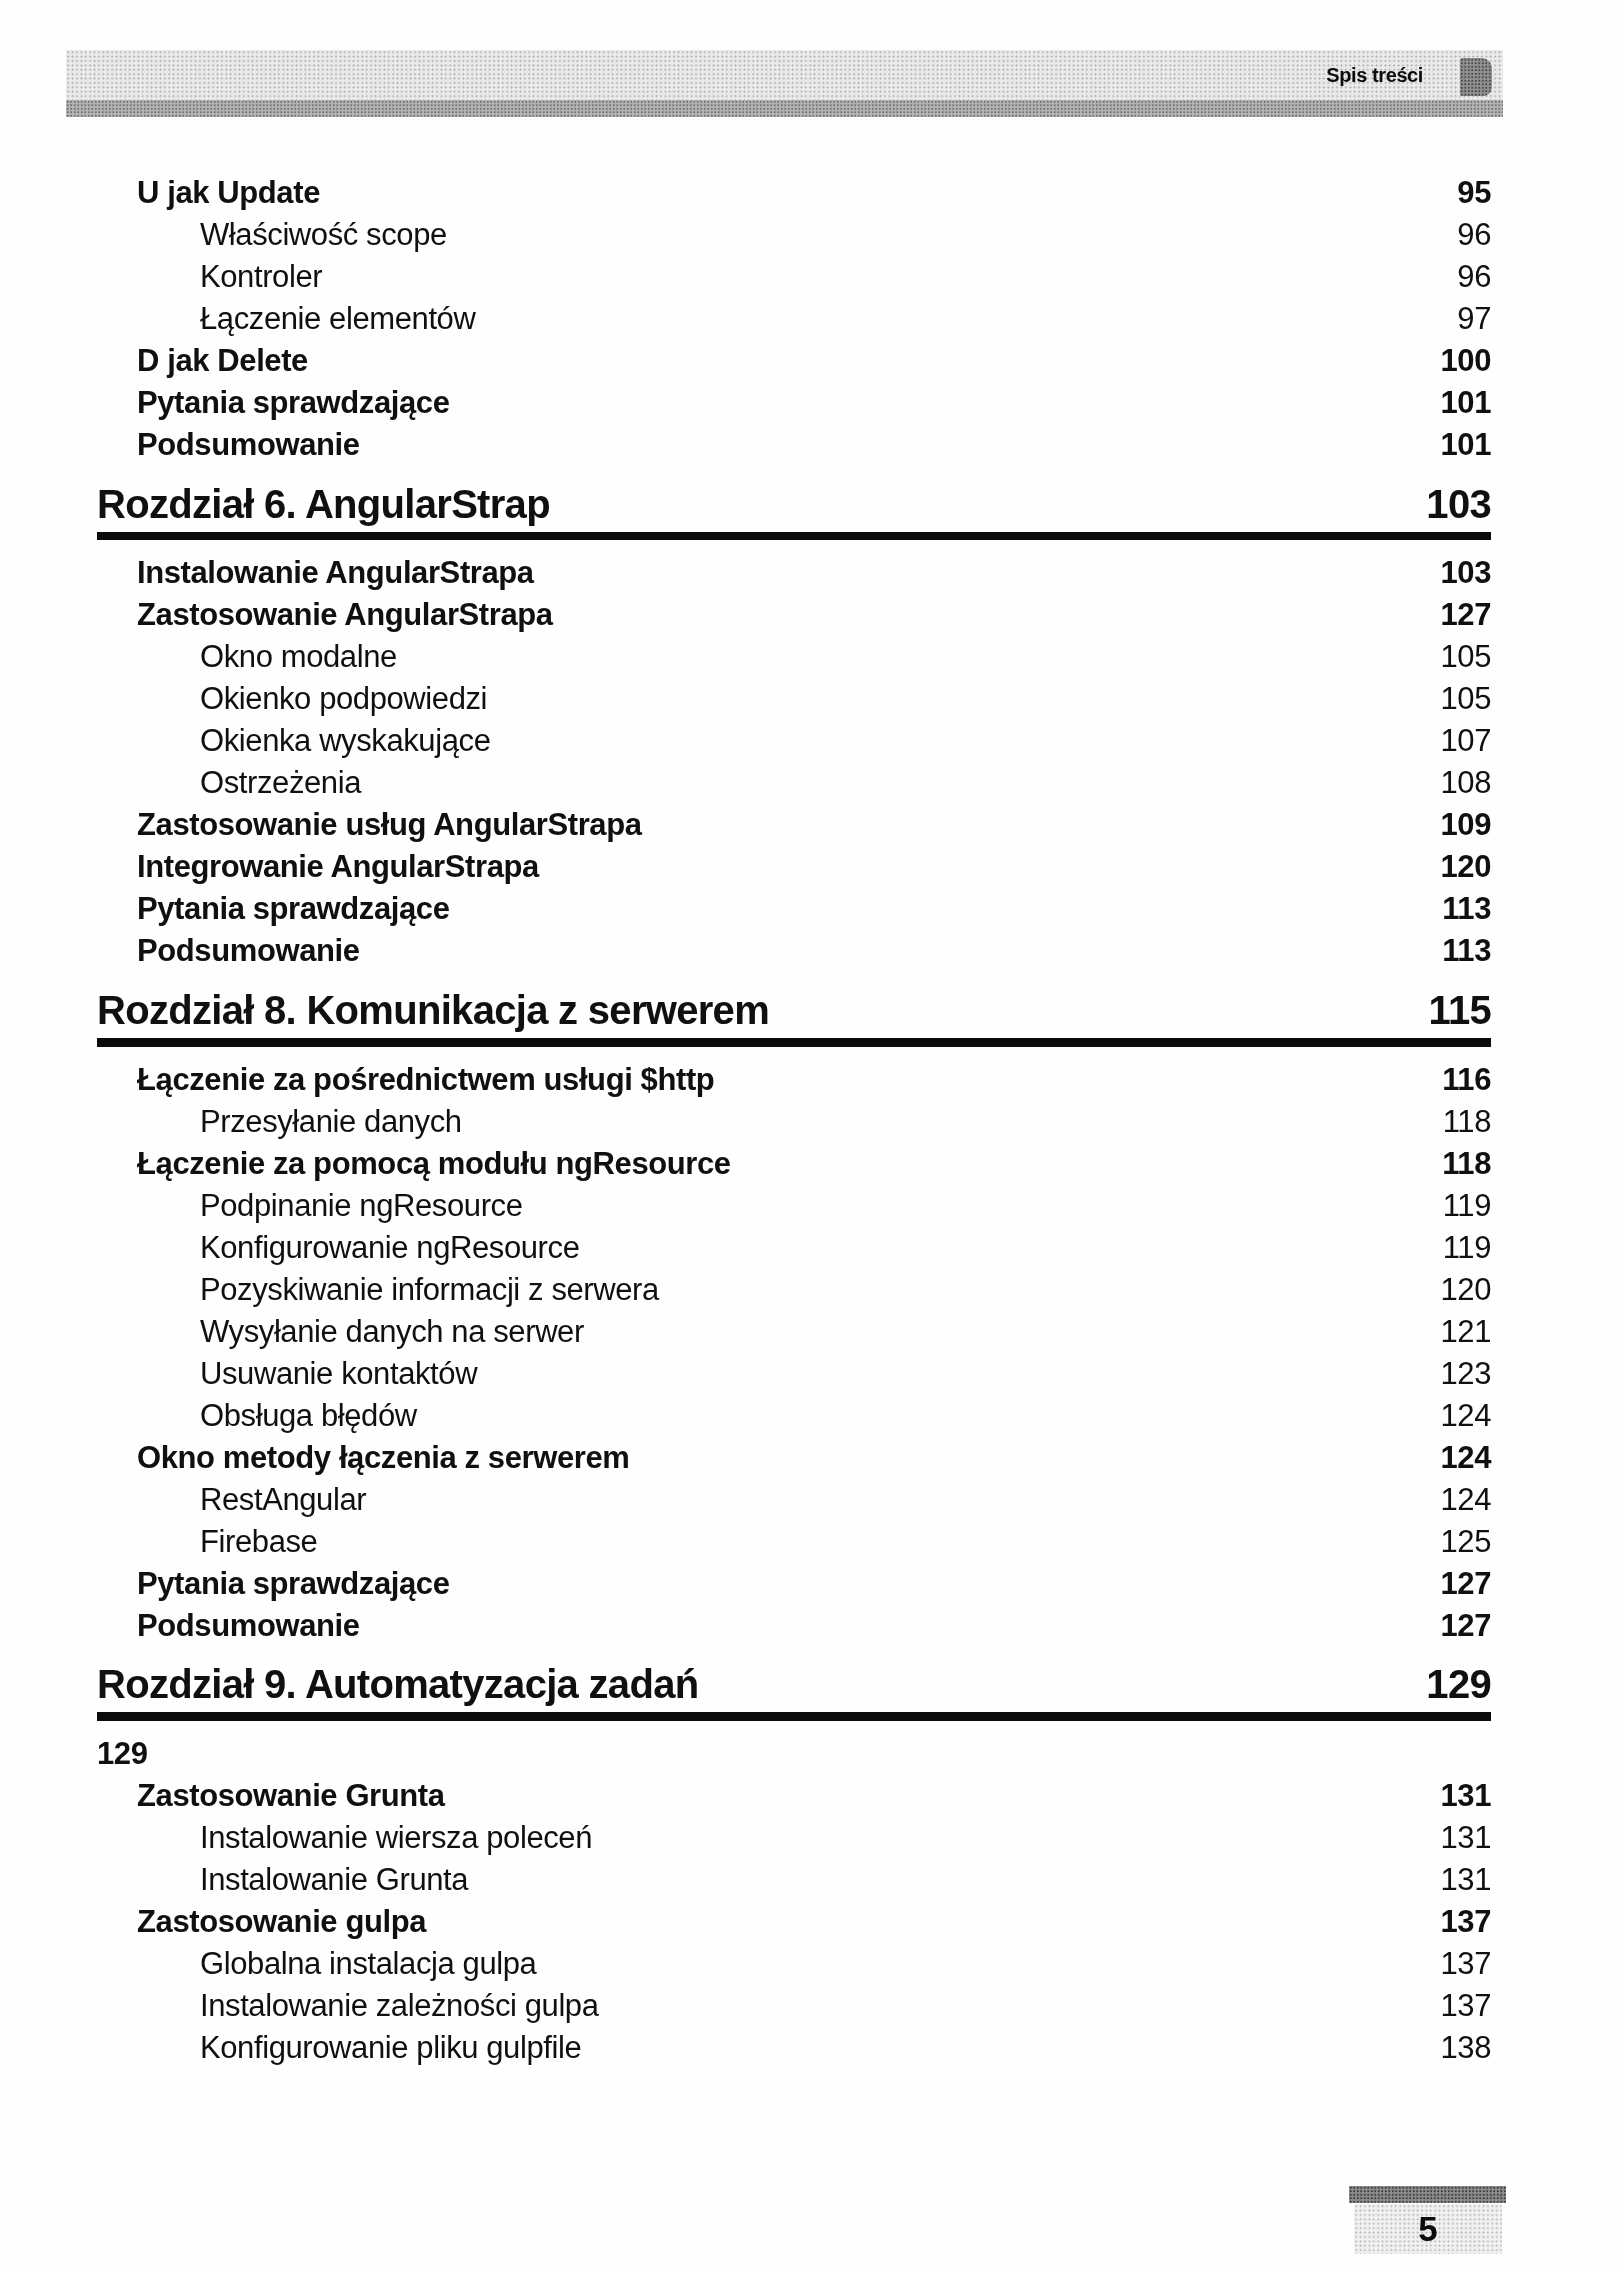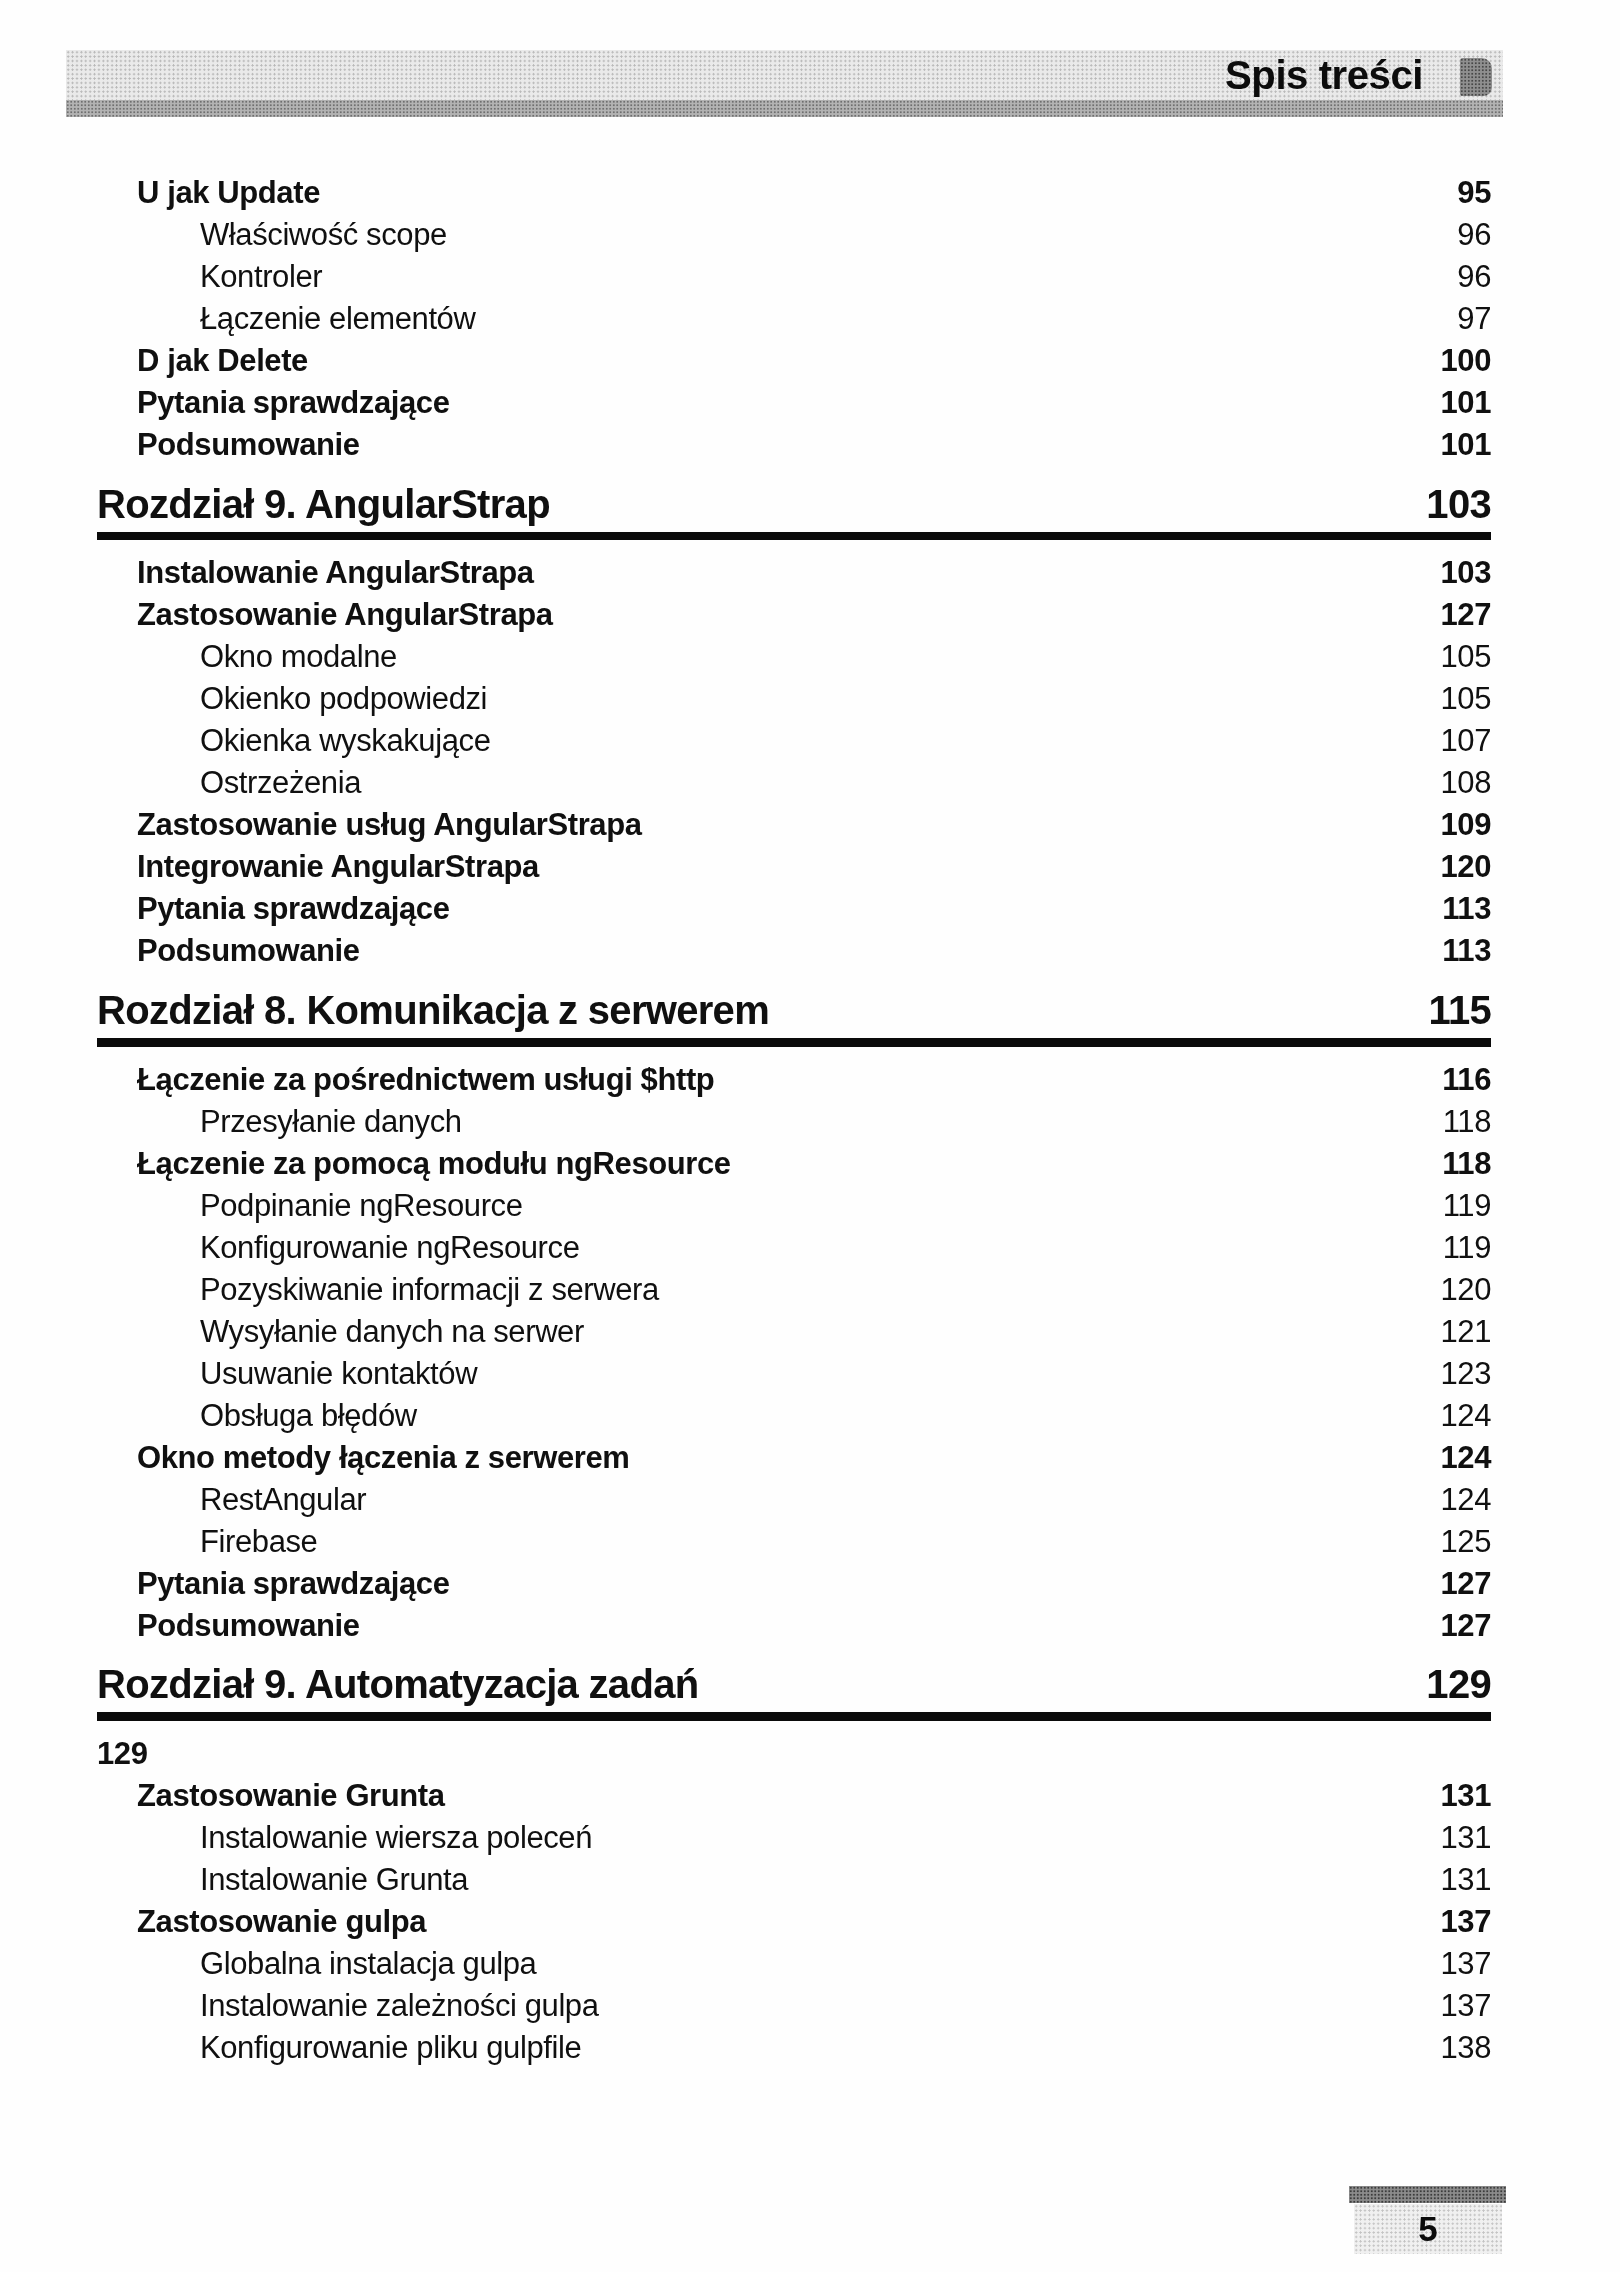--- a/index.html
+++ b/index.html
@@ -16,21 +16,21 @@
   }
   .header-substripe{
     position:absolute;left:66px;top:100px;width:1437px;height:17.4px;
     background-color:#b3b3b3;
     background-image:radial-gradient(#6f6f6f 1.1px, rgba(0,0,0,0) 1.3px);
     background-size:3.5px 3.5px;
   }
   .header-title{
     position:absolute;right:80px;top:0;height:50px;
     display:flex;align-items:center;
-    font-size:40px;font-weight:700;letter-spacing:-0.4px;color:#0c0c0c;
+    font-size:20px;font-weight:700;letter-spacing:-0.4px;color:#0c0c0c;
   }
   .header-icon{
     position:absolute;right:11.3px;top:7.8px;width:32px;height:38px;
     background-color:#8f8f8f;
     background-image:radial-gradient(#474747 1px, rgba(0,0,0,0) 1.3px);
     background-size:3.5px 3.5px;
     border-radius:2.6px 10.4px 8.7px 2.6px;
   }
   
   .toc{position:absolute;left:97px;top:172px;width:1394px;}
@@ -105,21 +105,21 @@
         <span class="label">Pytania sprawdzające</span>
         <span class="pg">101</span>
       </div>
     <div class="row lvl1">
         <span class="label">Podsumowanie</span>
         <span class="pg">101</span>
       </div>
 
     <div class="chapter">
       <div class="chead">
-          <span>Rozdział 9. AngularStrap</span>
+          <span>Rozdział 6. AngularStrap</span>
           <span>103</span>
         </div>
       <div class="crule"></div>
     </div>
     <div class="row lvl1">
         <span class="label">Instalowanie AngularStrapa</span>
         <span class="pg">103</span>
       </div>
     <div class="row lvl1">
         <span class="label">Zastosowanie AngularStrapa</span>

